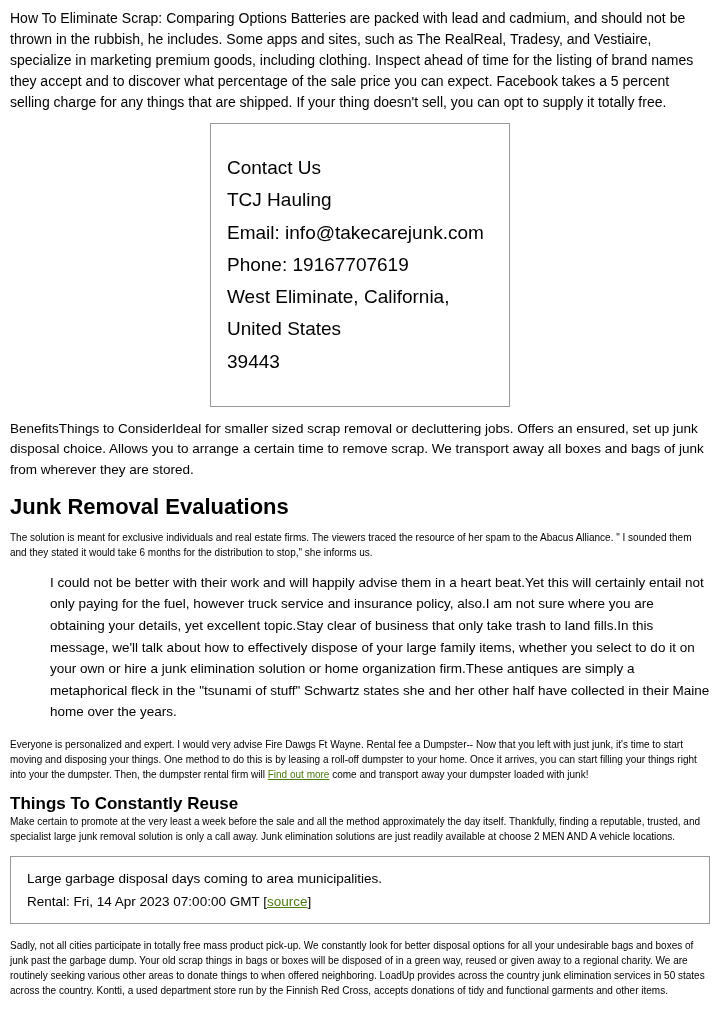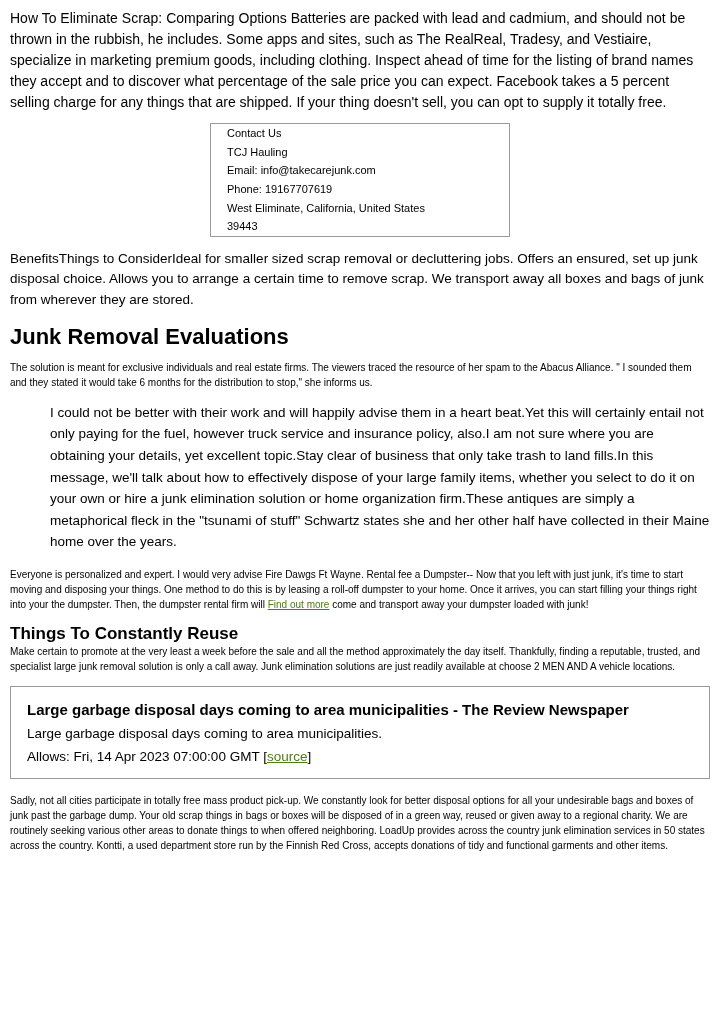--- a/index.html
+++ b/index.html
@@ -15,24 +15,24 @@
       padding: 8px 10px;
       width: 720px;
     }
     .intro-text {
       font-size: 14px;
       line-height: 1.5;
       margin-bottom: 10px;
     }
     .contact-box {
       border: 1px solid #999;
-      padding: 0 16px;
+      padding: 28px 16px;
       margin: 0 auto 12px auto;
       width: 300px;
-      font-size: 11px;
+      font-size: 19px;
       line-height: 1.7;
     }
     .benefits-text {
       font-size: 13.5px;
       line-height: 1.5;
       margin-bottom: 14px;
     }
     .section-title {
       font-size: 22px;
       font-weight: bold;
@@ -107,22 +107,21 @@
 
 <p class="body-text">
   <span>Everyone is personalized and expert. I would very advise Fire Dawgs Ft Wayne. Rental fee a Dumpster-- Now that you left with just junk, it's time to start moving and disposing your things. One method to do this is by leasing a roll-off dumpster to your home. Once it arrives, you can start filling your things right into your the dumpster. Then, the dumpster rental firm will </span><a href="#">Find out more</a><span> come and transport away your dumpster loaded with junk!</span>
 </p>
 
 <h2 class="section-subtitle">Things To Constantly Reuse</h2>
 
 <p class="body-text">Make certain to promote at the very least a week before the sale and all the method approximately the day itself. Thankfully, finding a reputable, trusted, and specialist large junk removal solution is only a call away. Junk elimination solutions are just readily available at choose 2 MEN AND A vehicle locations.</p>
 
 <div class="news-box">
-  <div class="news-box-title">Large garbage disposal days coming to area municipalities - The Review Newspaper</div>
   <div class="news-box-desc">Large garbage disposal days coming to area municipalities.</div>
   <div class="news-box-date">
-    <span>Allows:</span>
+    <span>Rental:</span>
     <span> </span><span>Fri, 14 Apr 2023 07:00:00 GMT</span>
     <span> </span><span>[</span><a href="#">source</a><span>]</span>
   </div>
 </div>
 
 <p class="body-text">Sadly, not all cities participate in totally free mass product pick-up. We constantly look for better disposal options for all your undesirable bags and boxes of junk past the garbage dump. Your old scrap things in bags or boxes will be disposed of in a green way, reused or given away to a regional charity. We are routinely seeking various other areas to donate things to when offered neighboring. LoadUp provides across the country junk elimination services in 50 states across the country. Kontti, a used department store run by the Finnish Red Cross, accepts donations of tidy and functional garments and other items.</p>
 
 </body></html>

